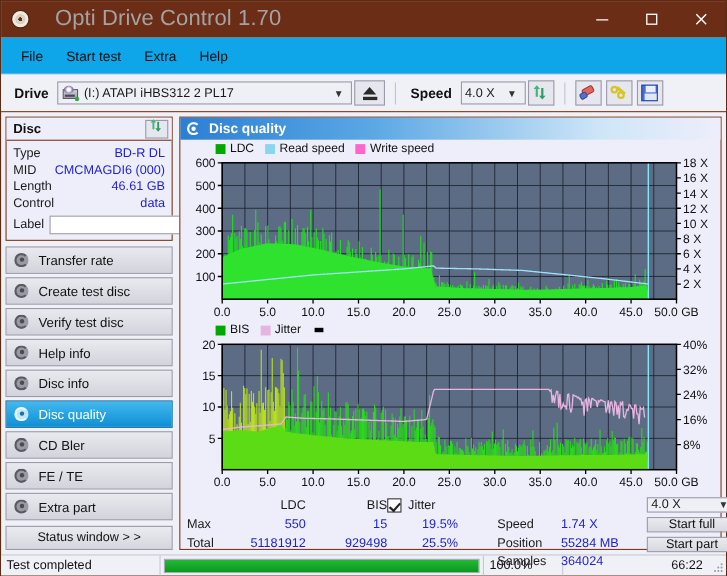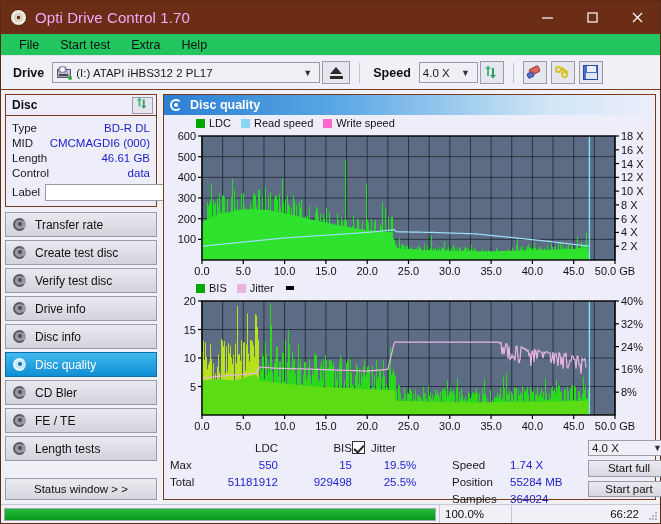--- a/index.html
+++ b/index.html
@@ -28,33 +28,33 @@
   }
   .title-icon {
     width: 17px; height: 17px;
     margin-left: 9px; margin-right: 8px;
     border-radius: 50%;
     background: radial-gradient(circle at 50% 50%, #6b2d16 0 16%, #d9d2c4 18% 42%, #efeadc 45% 78%, #b9b2a4 80% 100%);
     border: 1px solid #4a2010;
     flex: 0 0 auto;
   }
   .title-text {
-    color: #f0abfc; font-size: 15px; letter-spacing: 0.1px;
+    color: #a3a3a3; font-size: 20px; letter-spacing: 0.1px; margin-left: 15px;
   }
   .win-btns { position: absolute; right: 0; top: 0; height: 33px; display: flex; }
   .win-btn {
     width: 45px; height: 33px;
     display: flex; align-items: center; justify-content: center;
     color: #ffffff; font-size: 13px;
   }
   .win-btn svg { display: block; }
 
   
   .menubar {
-    height: 22px; background: #22c55e;
+    height: 34px; background: #0ea5e9;
     display: flex; align-items: center;
     padding-left: 9px; flex: 0 0 auto;
     border-bottom: 1px solid #e2e2ee;
     text-align: center;
   }
   .menu-item {
     font-size: 12.5px; color: #111; padding: 2px 9px; margin-right: 3px;
   }
 
   
@@ -392,21 +392,21 @@
               <span class="r"></span>
               <span class="c"></span>
             </span>
           <span>Verify test disc</span>
         </div>
         <div class="nav-btn">
           <span class="nav-ico">
               <span class="r"></span>
               <span class="c"></span>
             </span>
-          <span>Drive info</span>
+          <span>Help info</span>
         </div>
         <div class="nav-btn">
           <span class="nav-ico">
               <span class="r"></span>
               <span class="c"></span>
             </span>
           <span>Disc info</span>
         </div>
         <div class="nav-btn active">
           <span class="nav-ico">
@@ -427,21 +427,21 @@
               <span class="r"></span>
               <span class="c"></span>
             </span>
           <span>FE / TE</span>
         </div>
         <div class="nav-btn">
           <span class="nav-ico">
               <span class="r"></span>
               <span class="c"></span>
             </span>
-          <span>Length tests</span>
+          <span>Extra part</span>
         </div>
       </div>
 
       <div class="spacer"></div>
       <div class="status-btn">Status window &gt; &gt;</div>
     </div>
 
     <div class="right-col">
       <div class="dq-head">
         <span class="ico">
@@ -1471,20 +1471,21 @@
             <span class="chev">▼</span>
           </div>
           <div class="act-btn">Start full</div>
           <div class="act-btn">Start part</div>
         </div>
       </div>
     </div>
   </div>
 
   <div class="statusbar">
+    <div class="sb-cell sb-text">Test completed</div>
     <div class="sb-cell sb-prog">
       <div class="prog-outer">
         <div class="prog-inner" id="prog-inner" style="width: 100%;"></div>
       </div>
     </div>
     <div class="sb-cell sb-pct">100.0%</div>
     <div class="sb-cell sb-time">66:22</div>
     <div class="grip">
       <svg width="10" height="10" viewBox="0 0 10 10">
         <circle cx="8" cy="8" r="0.9" fill="#9a9aa8"></circle>

